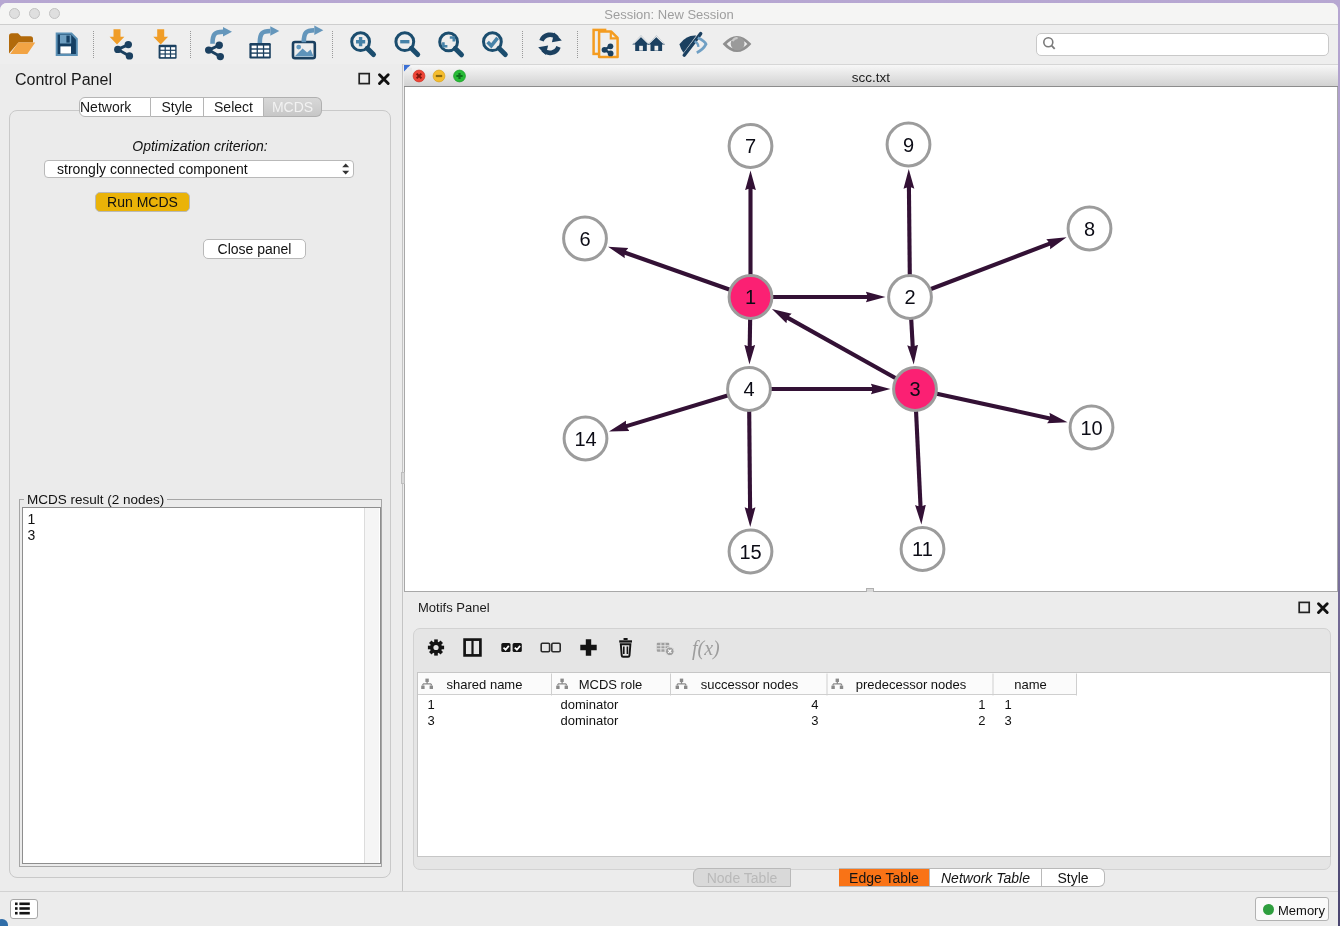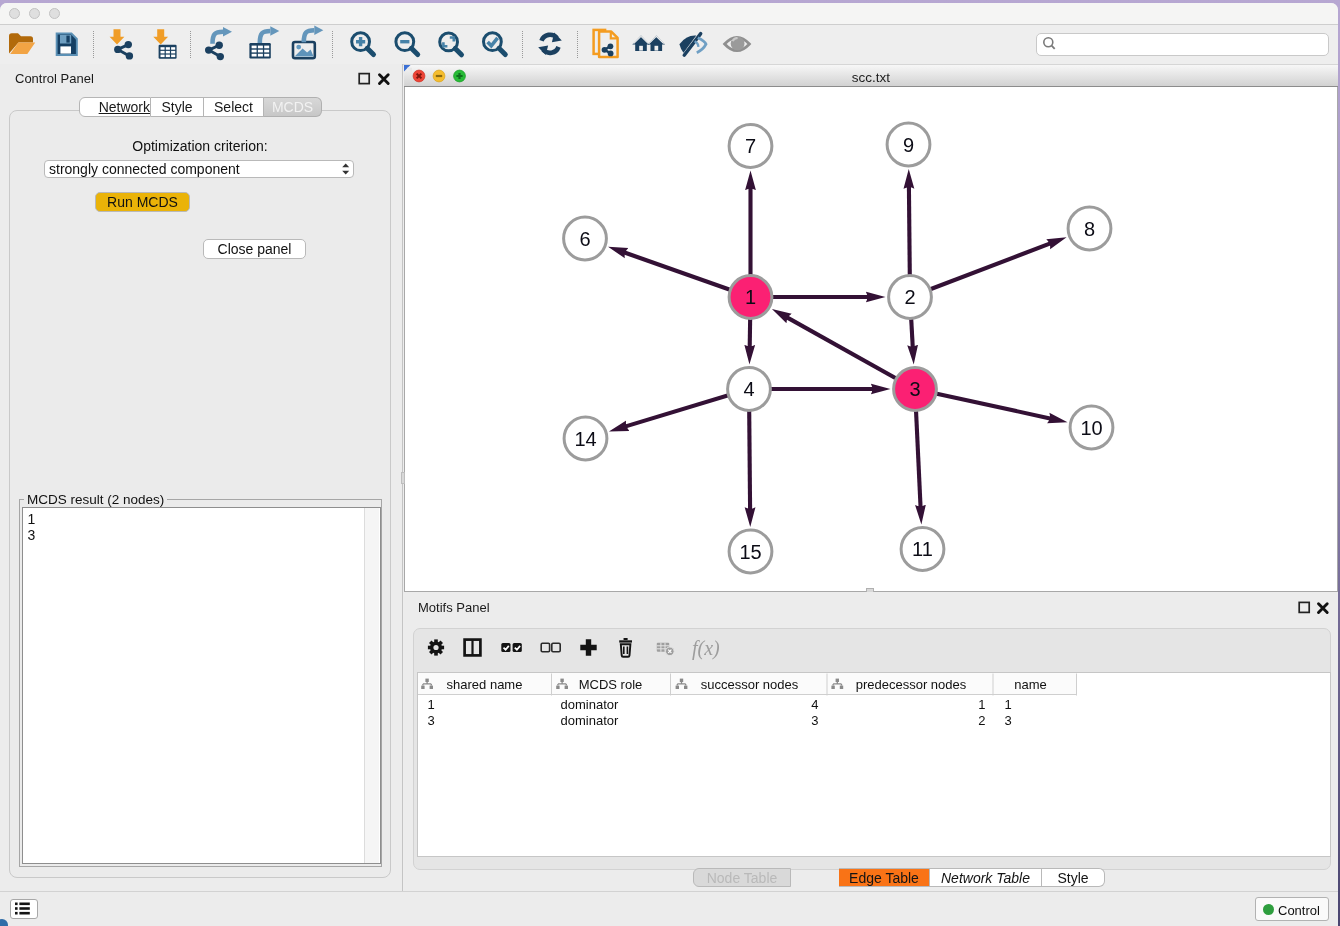--- a/index.html
+++ b/index.html
@@ -15,20 +15,21 @@
 .tsep{position:absolute;top:31px;height:27px;width:0;border-left:1px dotted #999;}
 .search{position:absolute;left:1036px;top:33px;width:291px;height:21px;background:#fff;border:1px solid #c9c9c9;border-radius:5px;}
 </style>
 </head>
 <body>
 <div class="win"></div>
 <div class="titlebar">
 <div class="tl" style="left:9px;"></div>
 <div class="tl" style="left:29px;"></div>
 <div class="tl" style="left:49px;"></div>
+<div class="wtitle">Session: New Session</div>
 </div>
 <div class="toolbar"></div>
 <div class="tsep" style="left:93px;"></div>
 <div class="tsep" style="left:190px;"></div>
 <div class="tsep" style="left:332px;"></div>
 <div class="tsep" style="left:522px;"></div>
 <div class="tsep" style="left:577px;"></div>
 <div class="search"></div>
 <svg class="abs" style="left:0;top:24px;" width="1338" height="40" viewBox="0 24 1338 40">
 <defs>
@@ -133,34 +134,34 @@
 <path d="M700.7,33.6 L684.2,55.2" stroke="#1b4060" stroke-width="3.4" stroke-linecap="round"></path>
 <path d="M697.8,37.8 Q705,41.3 706,44.2 Q703.3,49.6 696.8,52.7" stroke="#6f9fc4" stroke-width="2.8" fill="none"></path>
 <path d="M694.6,41.2 Q698.6,43.3 698.2,46.8" stroke="#6f9fc4" stroke-width="2.4" fill="none"></path>
 <path d="M724.6,44 Q737,30.6 749.4,44 Q737,57.4 724.6,44 Z" fill="#eeeeee" stroke="#8f8f8f" stroke-width="2.8"></path>
 <circle cx="737.6" cy="43.7" r="6.9" fill="#9a9a9a"></circle>
 <path d="M732.6,41.2 a6,5 0 0 1 5,-3.4" stroke="#c9c9c9" stroke-width="2.2" fill="none"></path>
 <circle cx="1048.3" cy="42.3" r="4.5" fill="none" stroke="#7a7a7a" stroke-width="1.6"></circle>
 <path d="M1051.6,45.6 L1054.7,48.8" stroke="#7a7a7a" stroke-width="1.8"></path>
 </svg>
 <div class="abs" style="left:0;top:64px;width:403px;height:827px;background:#ececec;border-right:1px solid #c4c4c4;box-sizing:border-box;"></div>
-<div class="abs" style="left:15px;top:71px;font-size:13px;color:#1a1a1a;">Control Panel</div>
+<div class="abs" style="left:15px;top:71px;font-size:16px;color:#1a1a1a;">Control Panel</div>
 <svg class="abs" style="left:358px;top:72px;" width="36" height="14" viewBox="0 0 36 14">
 <rect x="1.2" y="1.6" width="10" height="10" fill="none" stroke="#222" stroke-width="1.7"></rect>
 <path d="M21.5,2.8 L30.2,11.5 M30.2,2.8 L21.5,11.5" stroke="#111" stroke-width="2.9" stroke-linecap="round"></path>
 </svg>
 <div class="abs" style="left:9px;top:110px;width:382px;height:768px;background:#ebebeb;border:1px solid #c9c9c9;border-radius:8px;box-sizing:border-box;"></div>
 <div class="abs" style="left:79px;top:97px;height:20px;display:flex;font-size:14px;color:#1a1a1a;">
-<div style="width:72px;background:#fff;border:1px solid #b5b5b5;border-radius:6px 0 0 6px;text-align:right;line-height:19px;box-sizing:border-box;text-decoration:underline;">Network</div>
+<div style="width:72px;background:#fff;border:1px solid #b5b5b5;border-radius:6px 0 0 6px;text-align:left;line-height:19px;box-sizing:border-box;">Network</div>
 <div style="width:53px;background:#fff;border:1px solid #b5b5b5;border-left:none;text-align:center;line-height:19px;box-sizing:border-box;">Style</div>
 <div style="width:60px;background:#fff;border:1px solid #b5b5b5;border-left:none;text-align:center;line-height:19px;box-sizing:border-box;">Select</div>
 <div style="width:58px;background:linear-gradient(#d8d8d8,#c7c7c7);border:1px solid #b0b0b0;border-left:none;border-radius:0 6px 6px 0;text-align:center;line-height:19px;box-sizing:border-box;color:#f2f2f2;">MCDS</div>
 </div>
-<div class="abs" style="left:0;top:138px;width:400px;text-align:center;font-size:14px;color:#111;">Optimization criterion:</div>
-<div class="abs" style="left:44px;top:160px;width:310px;height:18px;background:#fff;border:1px solid #b9b9b9;border-radius:4px;box-sizing:border-box;font-size:14px;color:#111;line-height:16px;padding-left:4px;">strongly connected component</div>
+<div class="abs" style="left:0;top:138px;width:400px;text-align:center;font-size:14px;color:#111;font-style:italic;">Optimization criterion:</div>
+<div class="abs" style="left:44px;top:160px;width:310px;height:18px;background:#fff;border:1px solid #b9b9b9;border-radius:4px;box-sizing:border-box;font-size:14px;color:#111;line-height:16px;padding-left:12px;">strongly connected component</div>
 <svg class="abs" style="left:339px;top:162px;" width="14" height="14" viewBox="0 0 14 14">
 <path d="M3.2,5.2 L6.7,1.6 10.2,5.2 Z M3.2,8.8 L6.7,12.4 10.2,8.8 Z" fill="#333"></path>
 </svg>
 <div class="abs" style="left:95px;top:191.5px;width:95px;height:20px;background:#eab308;border:1px solid #b9b9b9;border-radius:5px;box-sizing:border-box;font-size:14px;color:#111;text-align:center;line-height:18px;">Run MCDS</div>
 <div class="abs" style="left:203px;top:191.5px;width:103px;height:20px;background:#fff;border:1px solid #b9b9b9;border-radius:5px;box-sizing:border-box;font-size:14px;color:#111;text-align:center;line-height:18px;margin-top:47px;">Close panel</div>
 <div class="abs" style="left:19px;top:499px;width:363px;height:368px;border:1px solid #a6a6a6;box-sizing:border-box;"></div>
 <div class="abs" style="left:24px;top:492px;font-size:13.5px;color:#111;background:#ebebeb;padding:0 3px;">MCDS result (2 nodes)</div>
 <div class="abs" style="left:21.5px;top:507px;width:359px;height:357px;background:#fff;border:1px solid #8e8e8e;box-sizing:border-box;font-size:14px;color:#111;line-height:16px;padding:3px 0 0 5px;">1<br>3</div>
 <div class="abs" style="left:364px;top:508px;width:15px;height:355px;background:#f5f5f5;border-left:1px solid #dcdcdc;box-sizing:border-box;"></div>
 <div class="abs" style="left:404px;top:65px;width:934px;height:527px;background:#fff;border:1px solid #a8a8a8;border-top:none;box-sizing:border-box;"></div>
@@ -325,14 +326,14 @@
       <rect x="1" y="1.5" width="2.6" height="2.6"></rect>
       <rect x="1" y="6.2" width="2.6" height="2.6"></rect>
       <rect x="1" y="10.9" width="2.6" height="2.6"></rect>
 <rect x="5.4" y="1.5" width="10.4" height="2.6"></rect>
       <rect x="5.4" y="6.2" width="10.4" height="2.6"></rect>
       <rect x="5.4" y="10.9" width="10.4" height="2.6"></rect>
     </g>
 </svg>
 <div class="abs" style="left:1255px;top:897px;width:74px;height:24px;background:#fafafa;border:1px solid #b2b2b2;border-radius:3px;box-sizing:border-box;"></div>
 <div class="abs" style="left:1263px;top:903.5px;width:11px;height:11px;border-radius:50%;background:#2e9e3e;"></div>
-<div class="abs" style="left:1278px;top:902.5px;font-size:13px;color:#111;">Control</div>
+<div class="abs" style="left:1278px;top:902.5px;font-size:13px;color:#111;">Memory</div>
 <div class="abs" style="left:-4px;top:919px;width:12px;height:12px;border-radius:50%;background:#2f6da8;"></div>
 
 </body></html>

